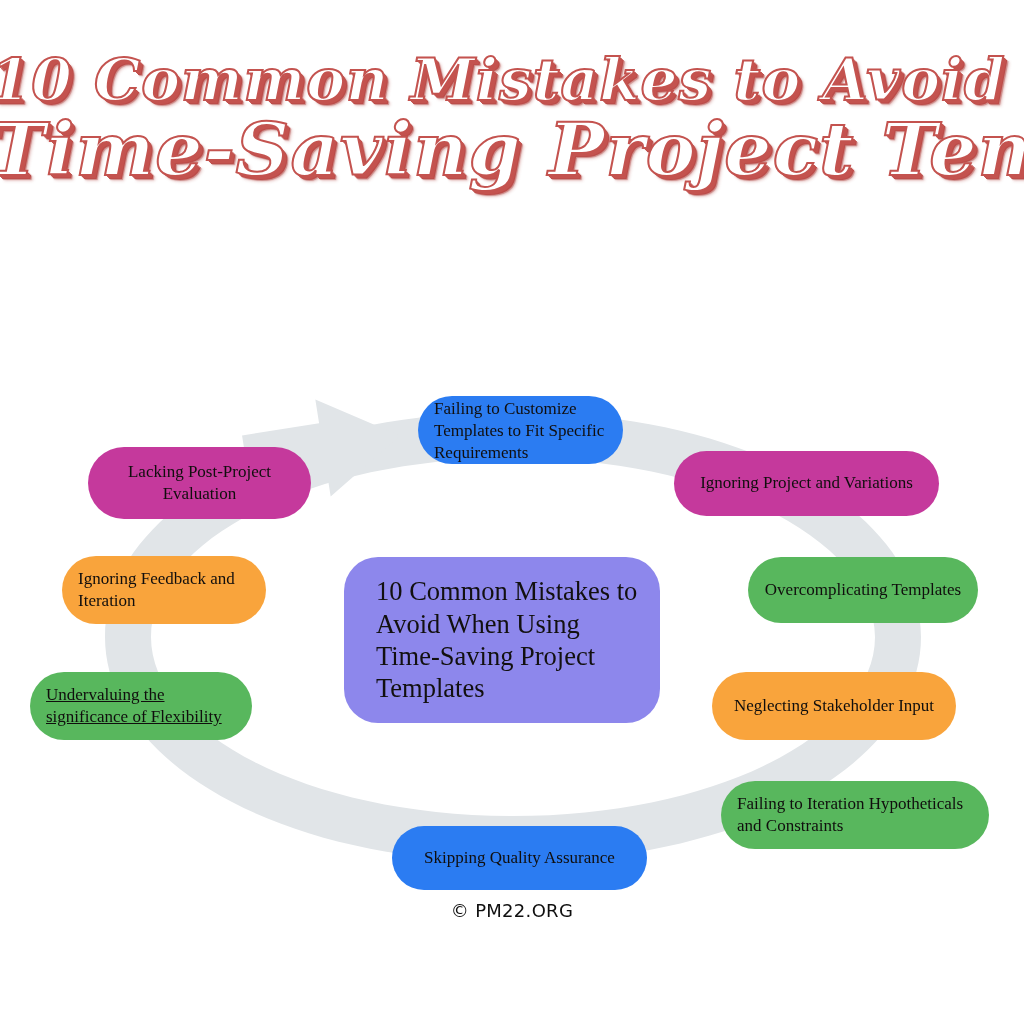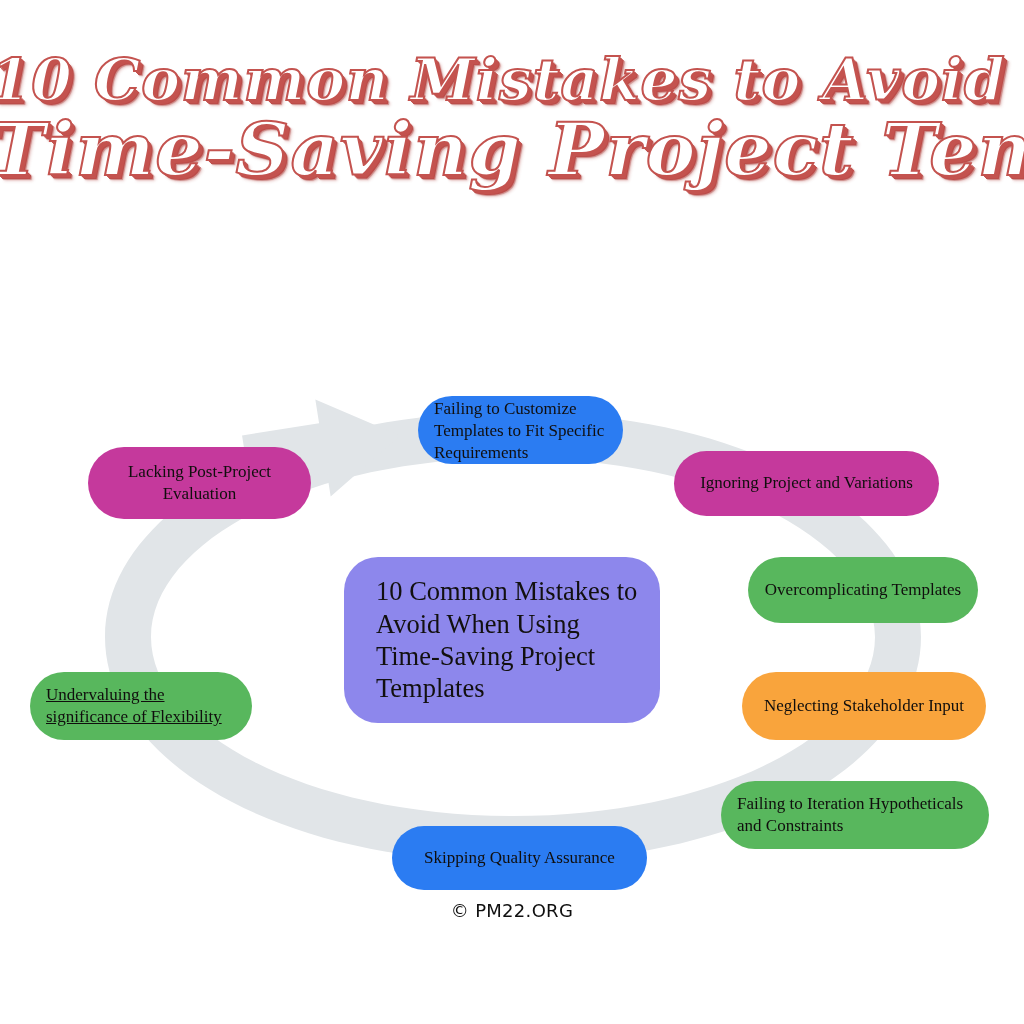--- a/index.html
+++ b/index.html
@@ -107,21 +107,21 @@
 
   
   #pill-top      { left: 418px; top: 396px;  width: 205px; height: 68px; }
   #pill-top .ptext { position: relative; top: 1px; }
   #pill-tl       { left: 88px;  top: 447px;  width: 223px; height: 72px; }
   #pill-l1       { left: 62px;  top: 556px;  width: 204px; height: 68px; }
   #pill-l2       { left: 30px;  top: 672px;  width: 222px; height: 68px; }
   #pill-l3       { left: 56px;  top: 781px;  width: 260px; height: 68px; }
   #pill-bottom   { left: 392px; top: 826px;  width: 255px; height: 64px; }
   #pill-br       { left: 721px; top: 781px;  width: 268px; height: 68px; }
-  #pill-r2       { left: 742px; top: 672px;  width: 244px; height: 68px; }
+  #pill-r2       { left: 712px; top: 672px;  width: 244px; height: 68px; }
   #pill-r1       { left: 748px; top: 557px;  width: 230px; height: 66px; }
   #pill-tr       { left: 674px; top: 451px;  width: 265px; height: 65px; }
 
   
   .credit {
     position: absolute;
     left: 0;
     top: 900px;
     width: 1024px;
     text-align: center;
@@ -190,20 +190,23 @@
 
   <div class="pill center-text" id="pill-bottom" style="background:#2b7cf2;">
     <span class="ptext">Skipping Quality Assurance</span>
   </div>
 
 
   <div class="pill left-text" id="pill-l2" style="background:#58b75d;text-decoration:underline;">
     <span class="ptext">Undervaluing the significance of Flexibility</span>
   </div>
 
+  <div class="pill left-text" id="pill-l1" style="background:#f9a43c;">
+    <span class="ptext">Ignoring Feedback and Iteration</span>
+  </div>
 
   <div class="pill center-text" id="pill-tl" style="background:#c5399c;">
     <span class="ptext">Lacking Post-Project Evaluation</span>
   </div>
 
   <div class="credit">© PM22.ORG</div>
 
 </div>
 
 </body></html>

